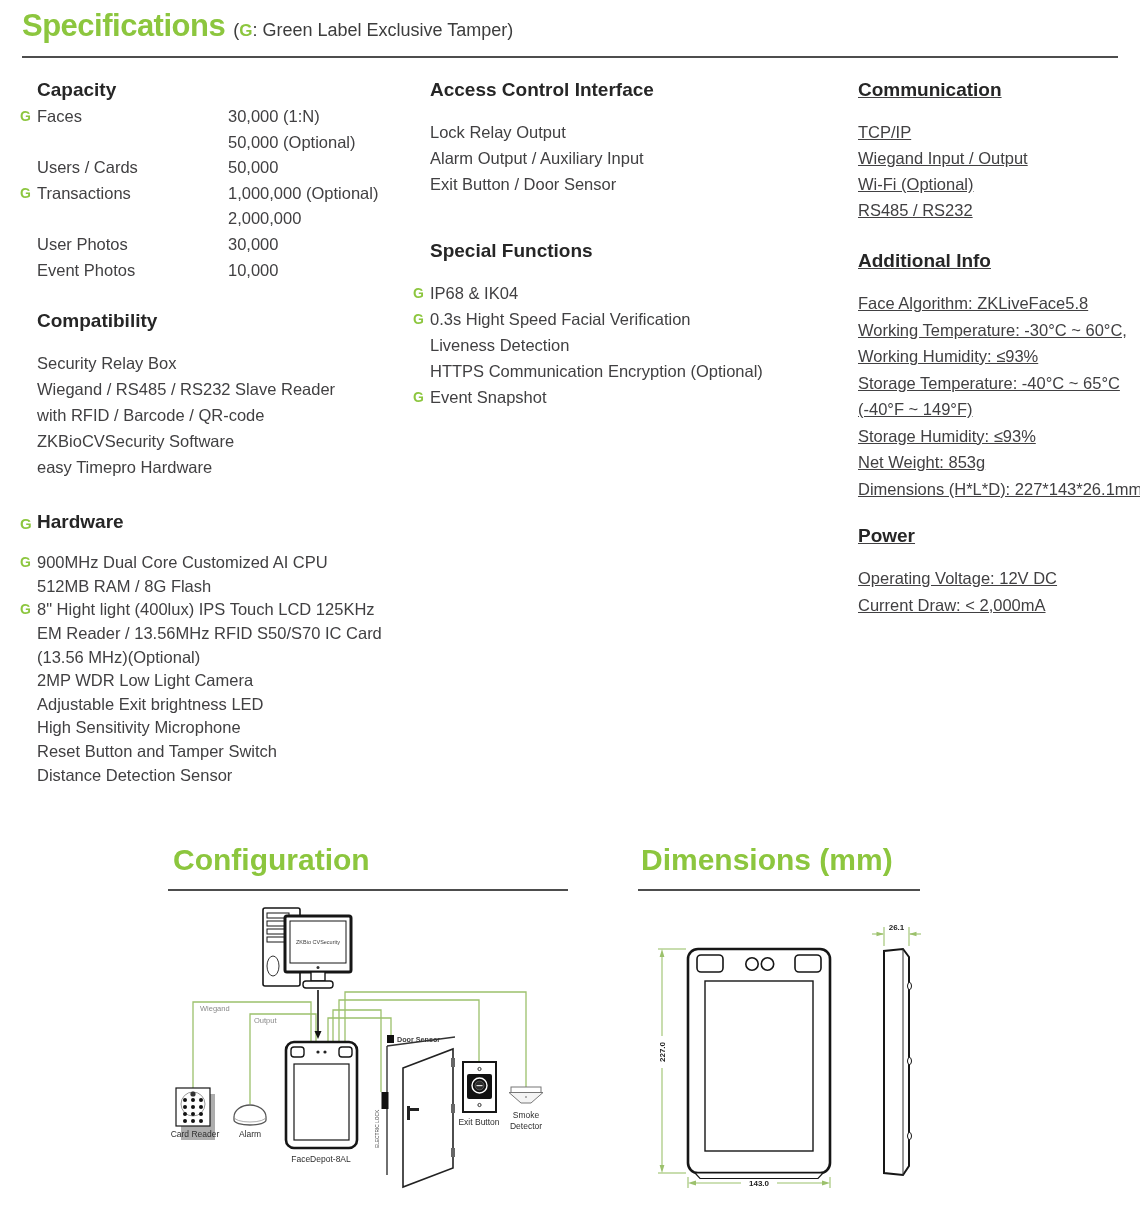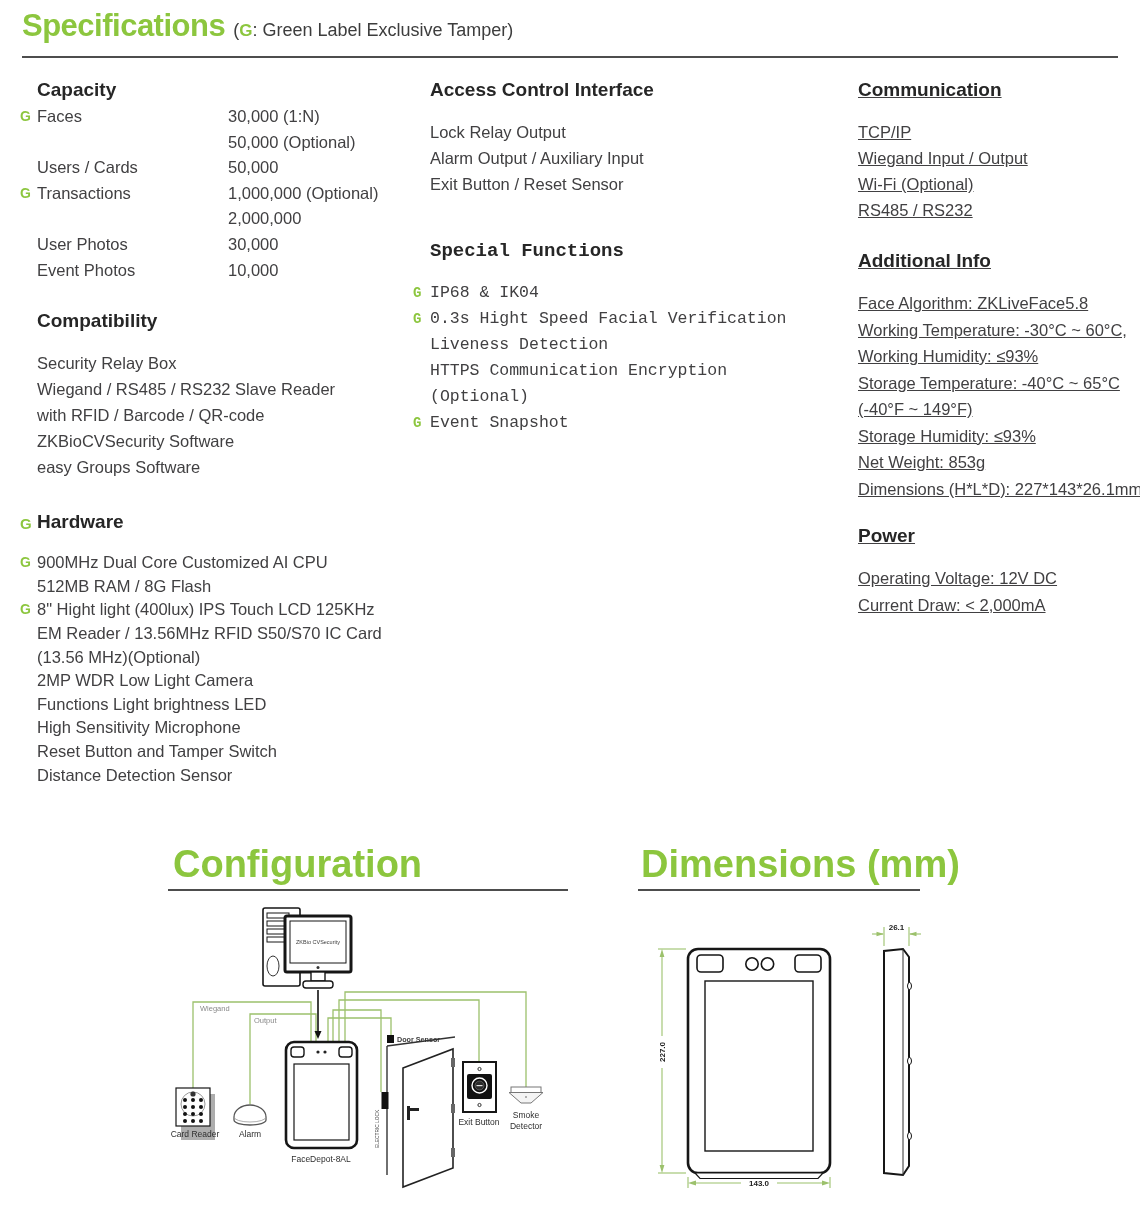--- a/index.html
+++ b/index.html
@@ -24,28 +24,28 @@
   .tight .line { line-height:23.6px; }
   .loose .line { line-height:26.5px; }
   .power .line { line-height:27px; }
   .gicon { position:absolute; left:-17px; top:0; color:#8CC63E; font-weight:800; font-size:14px; }
   .sec-h .gicon { font-size:15px; top:2px; }
   .cap-row { display:flex; position:relative; font-size:16.5px; line-height:25.6px; }
   .cap-label { width:191px; }
   .cap-value { flex:1; }
   .blk-compat { margin-top:26px; }
   .blk-hardware { margin-top:30px; }
-  .blk-special { margin-top:42px;font-family:Liberation Mono, monospace; }
+  .blk-special { margin-top:42px; }
   .blk-standard { margin-top:26px; }
   .blk-additional { margin-top:26px; }
   .blk-power { margin-top:22px; }
   .cap-rows { margin-top:2px; }
   .sec-lines { margin-top:17px; }
   
-  .bottom-h { position:absolute; font-size:38px; font-weight:700; color:#8CC63E; top:843px; }
+  .bottom-h { position:absolute; font-size:30px; font-weight:700; color:#8CC63E; top:843px; }
   .h-config { left:173px; }
   .h-dims { left:641px; }
   .rule-cfg { top:889px; left:168px; width:400px; }
   .rule-dim { top:889px; left:638px; width:282px; }
   
   .svg-config { position:absolute; left:160px; top:896px; }
   .svg-dims { position:absolute; left:645px; top:896px; }
   svg text { font-family:"Liberation Sans", sans-serif; fill:#3c3c3c; }
   .wire { fill:none; stroke:#9CC16C; stroke-width:1.3; }
   .dline { fill:none; stroke:#9CC16C; stroke-width:1.1; }
@@ -104,48 +104,48 @@
       </div>
     </div>
 
     <div class="blk-compat">
       <h3 class="sec-h">Compatibility</h3>
       <div class="sec-lines">
         <div class="line">Security Relay Box</div>
         <div class="line">Wiegand / RS485 / RS232 Slave Reader</div>
         <div class="line">with RFID / Barcode / QR-code</div>
         <div class="line">ZKBioCVSecurity Software</div>
-        <div class="line">easy Groups Software</div>
+        <div class="line">easy Timepro Hardware</div>
       </div>
     </div>
 
     <div class="blk-hardware tight">
       <h3 class="sec-h"><span class="gicon">G</span><span>Hardware</span></h3>
       <div class="sec-lines">
         <div class="line"><span class="gicon">G</span><span>900MHz Dual Core Customized AI CPU</span></div>
         <div class="line">512MB RAM / 8G Flash</div>
         <div class="line"><span class="gicon">G</span><span>8" Hight light (400lux) IPS Touch LCD 125KHz</span></div>
         <div class="line">EM Reader / 13.56MHz RFID S50/S70 IC Card</div>
         <div class="line">(13.56 MHz)(Optional)</div>
         <div class="line">2MP WDR Low Light Camera</div>
-        <div class="line">Functions Light brightness LED</div>
+        <div class="line">Adjustable Exit brightness LED</div>
         <div class="line">High Sensitivity Microphone</div>
         <div class="line">Reset Button and Tamper Switch</div>
         <div class="line">Distance Detection Sensor</div>
       </div>
     </div>
   </div>
 
   <div class="col col2">
     <div>
       <h3 class="sec-h">Access Control Interface</h3>
       <div class="sec-lines">
         <div class="line">Lock Relay Output</div>
         <div class="line">Alarm Output / Auxiliary Input</div>
-        <div class="line">Exit Button / Reset Sensor</div>
+        <div class="line">Exit Button / Door Sensor</div>
       </div>
     </div>
 
     <div class="blk-special">
       <h3 class="sec-h">Special Functions</h3>
       <div class="sec-lines">
         <div class="line"><span class="gicon">G</span><span>IP68 &amp; IK04</span></div>
         <div class="line"><span class="gicon">G</span><span>0.3s Hight Speed Facial Verification</span></div>
         <div class="line">Liveness Detection</div>
         <div class="line">HTTPS Communication Encryption (Optional)</div>

